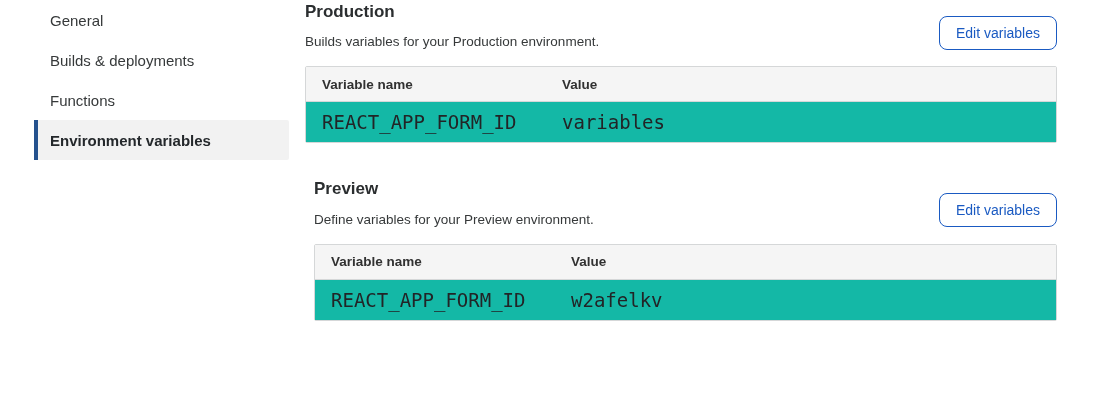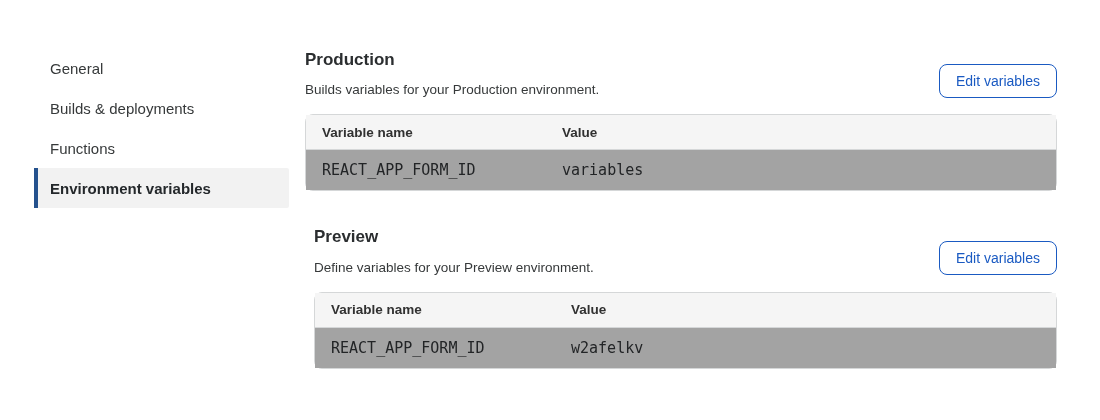--- a/index.html
+++ b/index.html
@@ -5,21 +5,20 @@
   * { margin: 0; padding: 0; box-sizing: border-box; }
   html, body {
     width: 1100px; height: 420px;
     background: #ffffff;
     font-family: "Liberation Sans", "DejaVu Sans", sans-serif;
     color: #36393a;
     overflow: hidden;
   }
   .page {
     display: flex;
-    padding-top: 48px;
     justify-content: center;
   }
 
   
   .sidebar {
     width: 255px;
     margin-left: 34px;
     flex: none;
   }
   .sidebar-item {
@@ -78,42 +77,42 @@
     font-family: "Liberation Sans", "DejaVu Sans", sans-serif;
     cursor: pointer;
     white-space: nowrap;
   }
 
   
   .env-table {
     margin-top: 14px;
     width: 100%;
     border: 1px solid #d5d7d8;
-    border-radius: 8px;
+    border-radius: 2px;
     border-collapse: separate;
     border-spacing: 0;
   }
   .env-table th {
     background: #f5f5f5;
     text-align: left;
     font-size: 13.5px;
     font-weight: 700;
     color: #313131;
     height: 35px;
     padding: 0 16px;
     border-bottom: 1px solid #d5d7d8;
   }
   .env-table th.col-name { width: 240px; }
   .env-table td {
     height: 40px;
     padding: 0 16px;
     font-family: "DejaVu Sans Mono", "Liberation Mono", monospace;
-    font-size: 15px;
+    font-size: 19px;
     color: #222426;
-    background: #a3a3a3;
+    background: #14b8a6;
   }
 </style>
 </head>
 <body>
 
 <div class="page">
 
   <nav class="sidebar">
     <div class="sidebar-item">
       <span>General</span>

